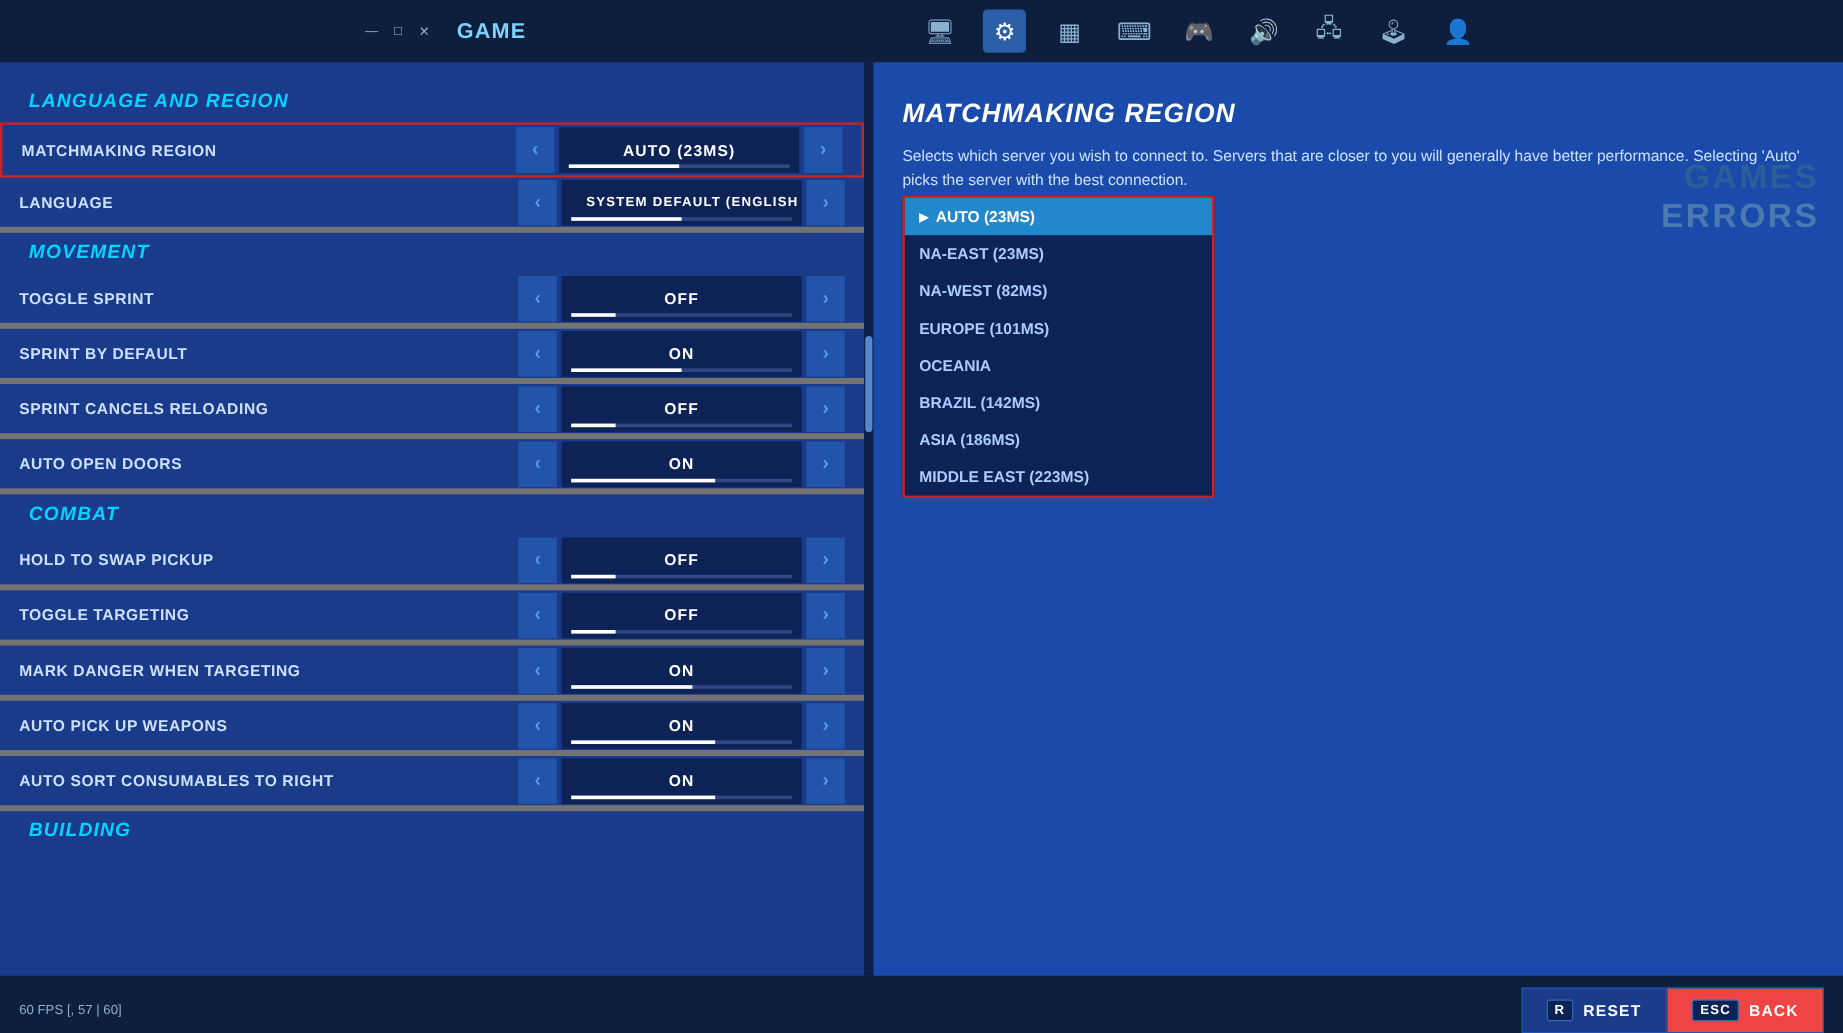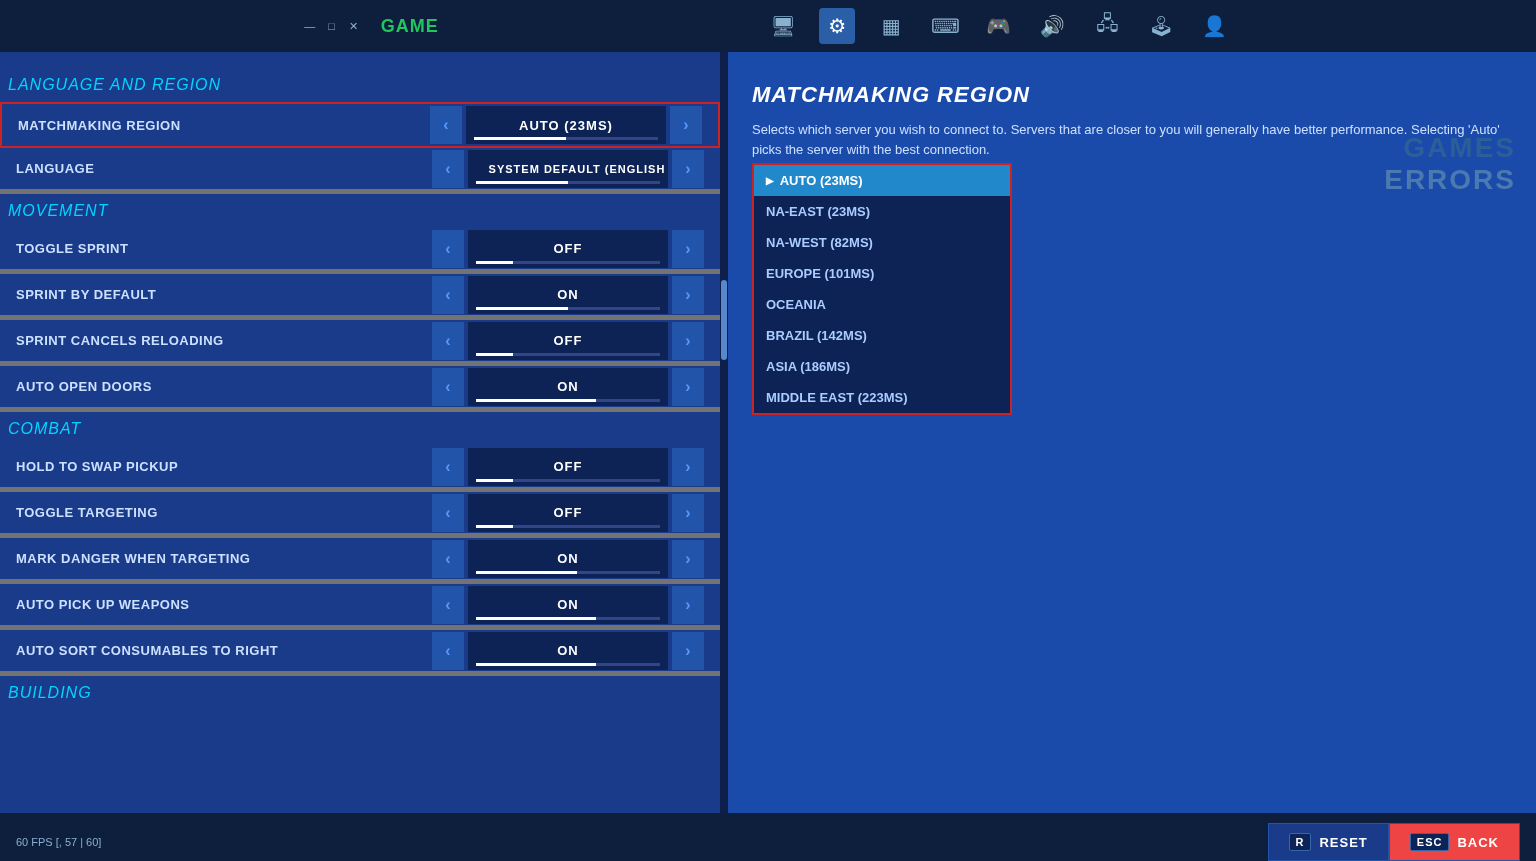--- a/index.html
+++ b/index.html
@@ -18,21 +18,21 @@
       height: 52px;
       background: #0d1f3c;
       display: flex;
       align-items: center;
       padding: 0 16px;
       gap: 20px;
     }
     .top-bar-title {
       font-size: 18px;
       font-weight: 900;
-      color: #22c55e;
+      color: #7dd3fc;
       letter-spacing: 1px;
       margin-right: 20px;
     }
     .top-bar-icons {
       display: flex;
       gap: 18px;
       margin-left: auto;
       margin-right: auto;
     }
     .top-bar-icon {
@@ -102,24 +102,24 @@
     .right-panel {
       flex: 1;
       background: #1a4aaa;
       padding: 30px 24px;
       position: relative;
     }
 
     
     .section-header {
       font-size: 16px;
-      font-weight: 400;
+      font-weight: 700;
       color: #00d4ff;
       letter-spacing: 1px;
-      padding: 8px 8px;
+      padding: 8px 24px;
       font-style: italic;
     }
 
     
     .setting-row {
       display: flex;
       align-items: center;
       padding: 0 16px;
       height: 46px;
       border-bottom: 5px solid #737373;

